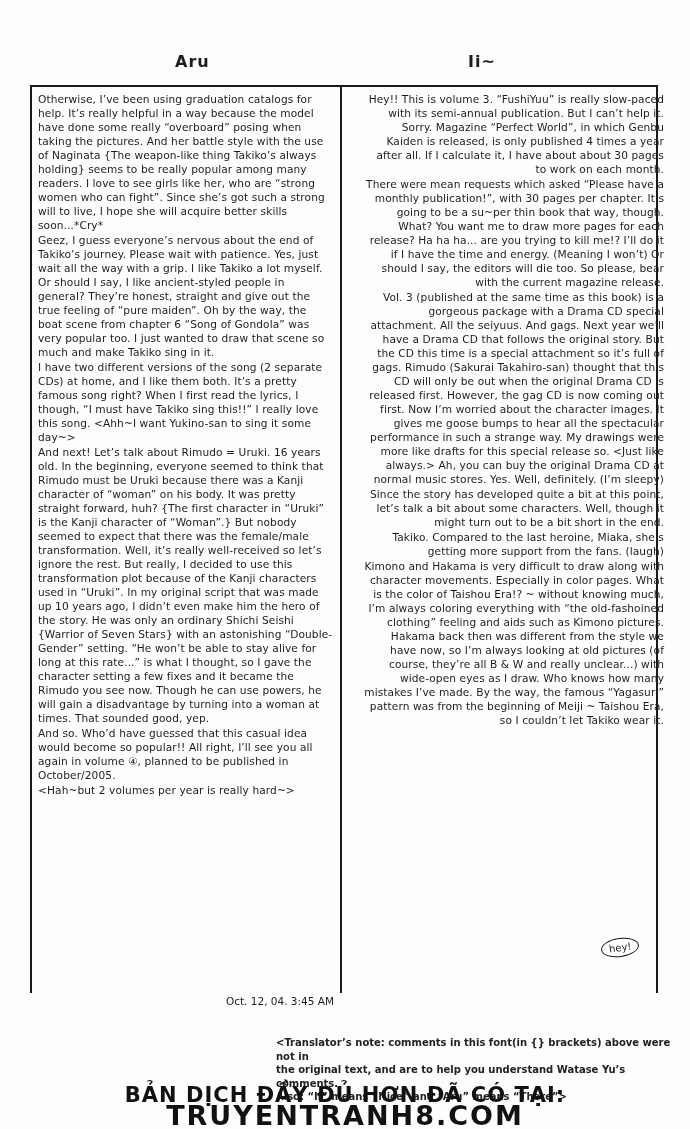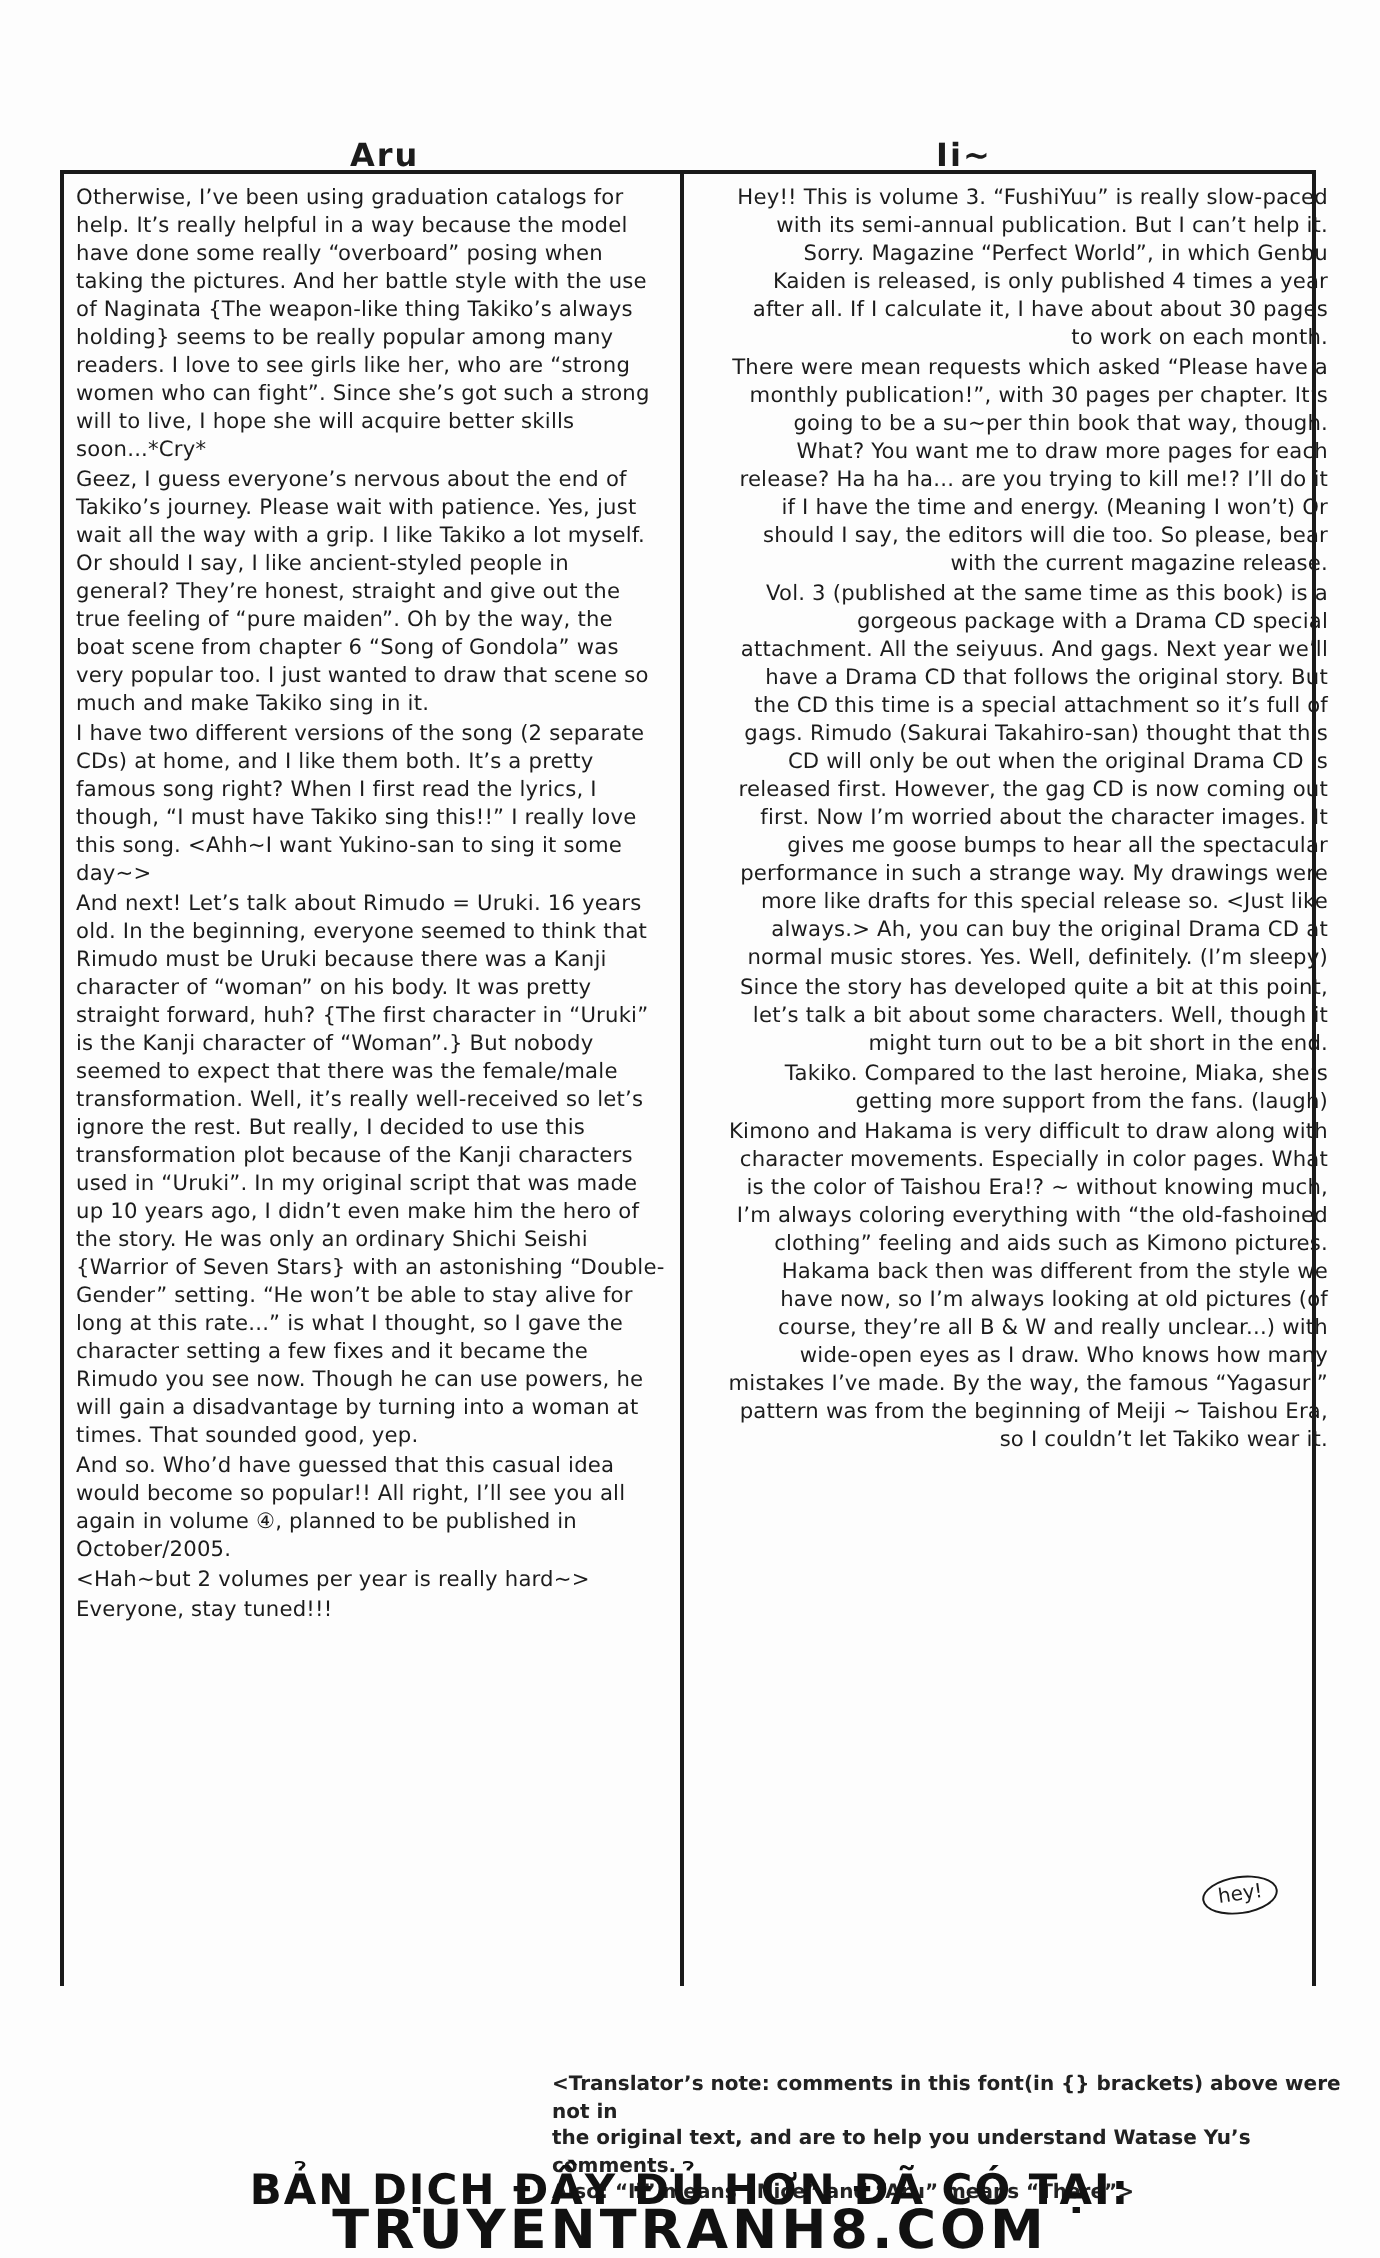--- a/index.html
+++ b/index.html
@@ -5,21 +5,21 @@
   html,body{margin:0;padding:0;background:#ffffff;}
   .page{
     position:relative;
     width:690px;height:1129px;
     background:#fdfdfd;
     font-family:"DejaVu Sans", sans-serif;
     color:#1c1c1c;
     overflow:hidden;
   }
   .col-header{
-    position:absolute;top:68px;
+    position:absolute;top:52px;
     font-size:16px;font-weight:bold;letter-spacing:1px;
   }
   .hline{position:absolute;background:#1a1a1a;height:2px;}
   .vline{position:absolute;background:#1a1a1a;width:2px;}
   .column{
     position:absolute;top:92px;
     font-size:10.6px;line-height:14px;
     letter-spacing:0.1px;
   }
   .para{margin:0 0 1px 0;}
@@ -79,34 +79,34 @@
   <div class="vline" style="left:340px;top:85px;height:908px;"></div>
   <div class="vline" style="left:656px;top:85px;height:908px;"></div>
 
   <div class="column" style="left:38px;width:296px;">
     <div class="para">Otherwise, I’ve been using graduation catalogs for help. It’s really helpful in a way because the model have done some really “overboard” posing when taking the pictures. And her battle style with the use of Naginata {The weapon-like thing Takiko’s always holding} seems to be really popular among many readers. I love to see girls like her, who are “strong women who can fight”. Since she’s got such a strong will to live, I hope she will acquire better skills soon...*Cry*</div>
     <div class="para">Geez, I guess everyone’s nervous about the end of Takiko’s journey. Please wait with patience. Yes, just wait all the way with a grip. I like Takiko a lot myself. Or should I say, I like ancient-styled people in general? They’re honest, straight and give out the true feeling of “pure maiden”. Oh by the way, the boat scene from chapter 6 “Song of Gondola” was very popular too. I just wanted to draw that scene so much and make Takiko sing in it.</div>
     <div class="para">I have two different versions of the song (2 separate CDs) at home, and I like them both. It’s a pretty famous song right? When I first read the lyrics, I though, “I must have Takiko sing this!!” I really love this song. &lt;Ahh~I want Yukino-san to sing it some day~&gt;</div>
     <div class="para">And next! Let’s talk about Rimudo = Uruki. 16 years old. In the beginning, everyone seemed to think that Rimudo must be Uruki because there was a Kanji character of “woman” on his body. It was pretty straight forward, huh? {The first character in “Uruki” is the Kanji character of “Woman”.} But nobody seemed to expect that there was the female/male transformation. Well, it’s really well-received so let’s ignore the rest. But really, I decided to use this transformation plot because of the Kanji characters used in “Uruki”. In my original script that was made up 10 years ago, I didn’t even make him the hero of the story. He was only an ordinary Shichi Seishi {Warrior of Seven Stars} with an astonishing “Double-Gender” setting. “He won’t be able to stay alive for long at this rate...” is what I thought, so I gave the character setting a few fixes and it became the Rimudo you see now. Though he can use powers, he will gain a disadvantage by turning into a woman at times. That sounded good, yep.</div>
     <div class="para">And so. Who’d have guessed that this casual idea would become so popular!! All right, I’ll see you all again in volume ④, planned to be published in October/2005.</div>
     <div class="para center">&lt;Hah~but 2 volumes per year is really hard~&gt;</div>
-    <div class="para center">Everyone, stay tuned!!!</div>
   </div>
 
   <div class="column" style="left:364px;width:300px;text-align:right;">
     <div class="para">Hey!! This is volume 3. “FushiYuu” is really slow-paced with its semi-annual publication. But I can’t help it. Sorry. Magazine “Perfect World”, in which Genbu Kaiden is released, is only published 4 times a year after all. If I calculate it, I have about about 30 pages to work on each month.</div>
     <div class="para">There were mean requests which asked “Please have a monthly publication!”, with 30 pages per chapter. It’s going to be a su~per thin book that way, though. What? You want me to draw more pages for each release? Ha ha ha... are you trying to kill me!? I’ll do it if I have the time and energy. (Meaning I won’t) Or should I say, the editors will die too. So please, bear with the current magazine release.</div>
     <div class="para">Vol. 3 (published at the same time as this book) is a gorgeous package with a Drama CD special attachment. All the seiyuus. And gags. Next year we’ll have a Drama CD that follows the original story. But the CD this time is a special attachment so it’s full of gags. Rimudo (Sakurai Takahiro-san) thought that this CD will only be out when the original Drama CD is released first. However, the gag CD is now coming out first. Now I’m worried about the character images. It gives me goose bumps to hear all the spectacular performance in such a strange way.  My drawings were more like drafts for this special release so. &lt;Just like always.&gt; Ah, you can buy the original Drama CD at normal music stores. Yes. Well, definitely. (I’m sleepy)</div>
     <div class="para">Since the story has developed quite a bit at this point, let’s talk a bit about some characters. Well, though it might turn out to be a bit short in the end.</div>
     <div class="para">Takiko. Compared to the last heroine, Miaka, she’s getting more support from the fans. (laugh)</div>
     <div class="para">Kimono and Hakama is very difficult to draw along with character movements. Especially in color pages. What is the color of Taishou Era!? ~ without knowing much, I’m always coloring everything with “the old-fashoined clothing” feeling and aids such as Kimono pictures. Hakama back then was different from the style we have now, so I’m always looking at old pictures (of course, they’re all B &amp; W and really unclear...) with wide-open eyes as I draw. Who knows how many mistakes I’ve made. By the way, the famous “Yagasuri” pattern was from the beginning of Meiji ~ Taishou Era, so I couldn’t let Takiko wear it.</div>
   </div>
 
   <div class="hey-bubble">hey!</div>
 
+  <div class="timestamp">Oct. 12, 04. 3:45 AM</div>
 
 
   <div class="translator-note">
     <div>&lt;Translator’s note: comments in this font(in {} brackets) above were not in</div>
     <div> the original text, and are to help you understand Watase Yu’s comments.</div>
     <div>Also: “Ii” means “Nice” and “Aru” means “There”&gt;</div>
   </div>
 
   <div class="footer-vn">BẢN DỊCH ĐẦY ĐỦ HƠN ĐÃ CÓ TẠI:</div>
   <div class="footer-site">TRUYENTRANH8.COM</div>

